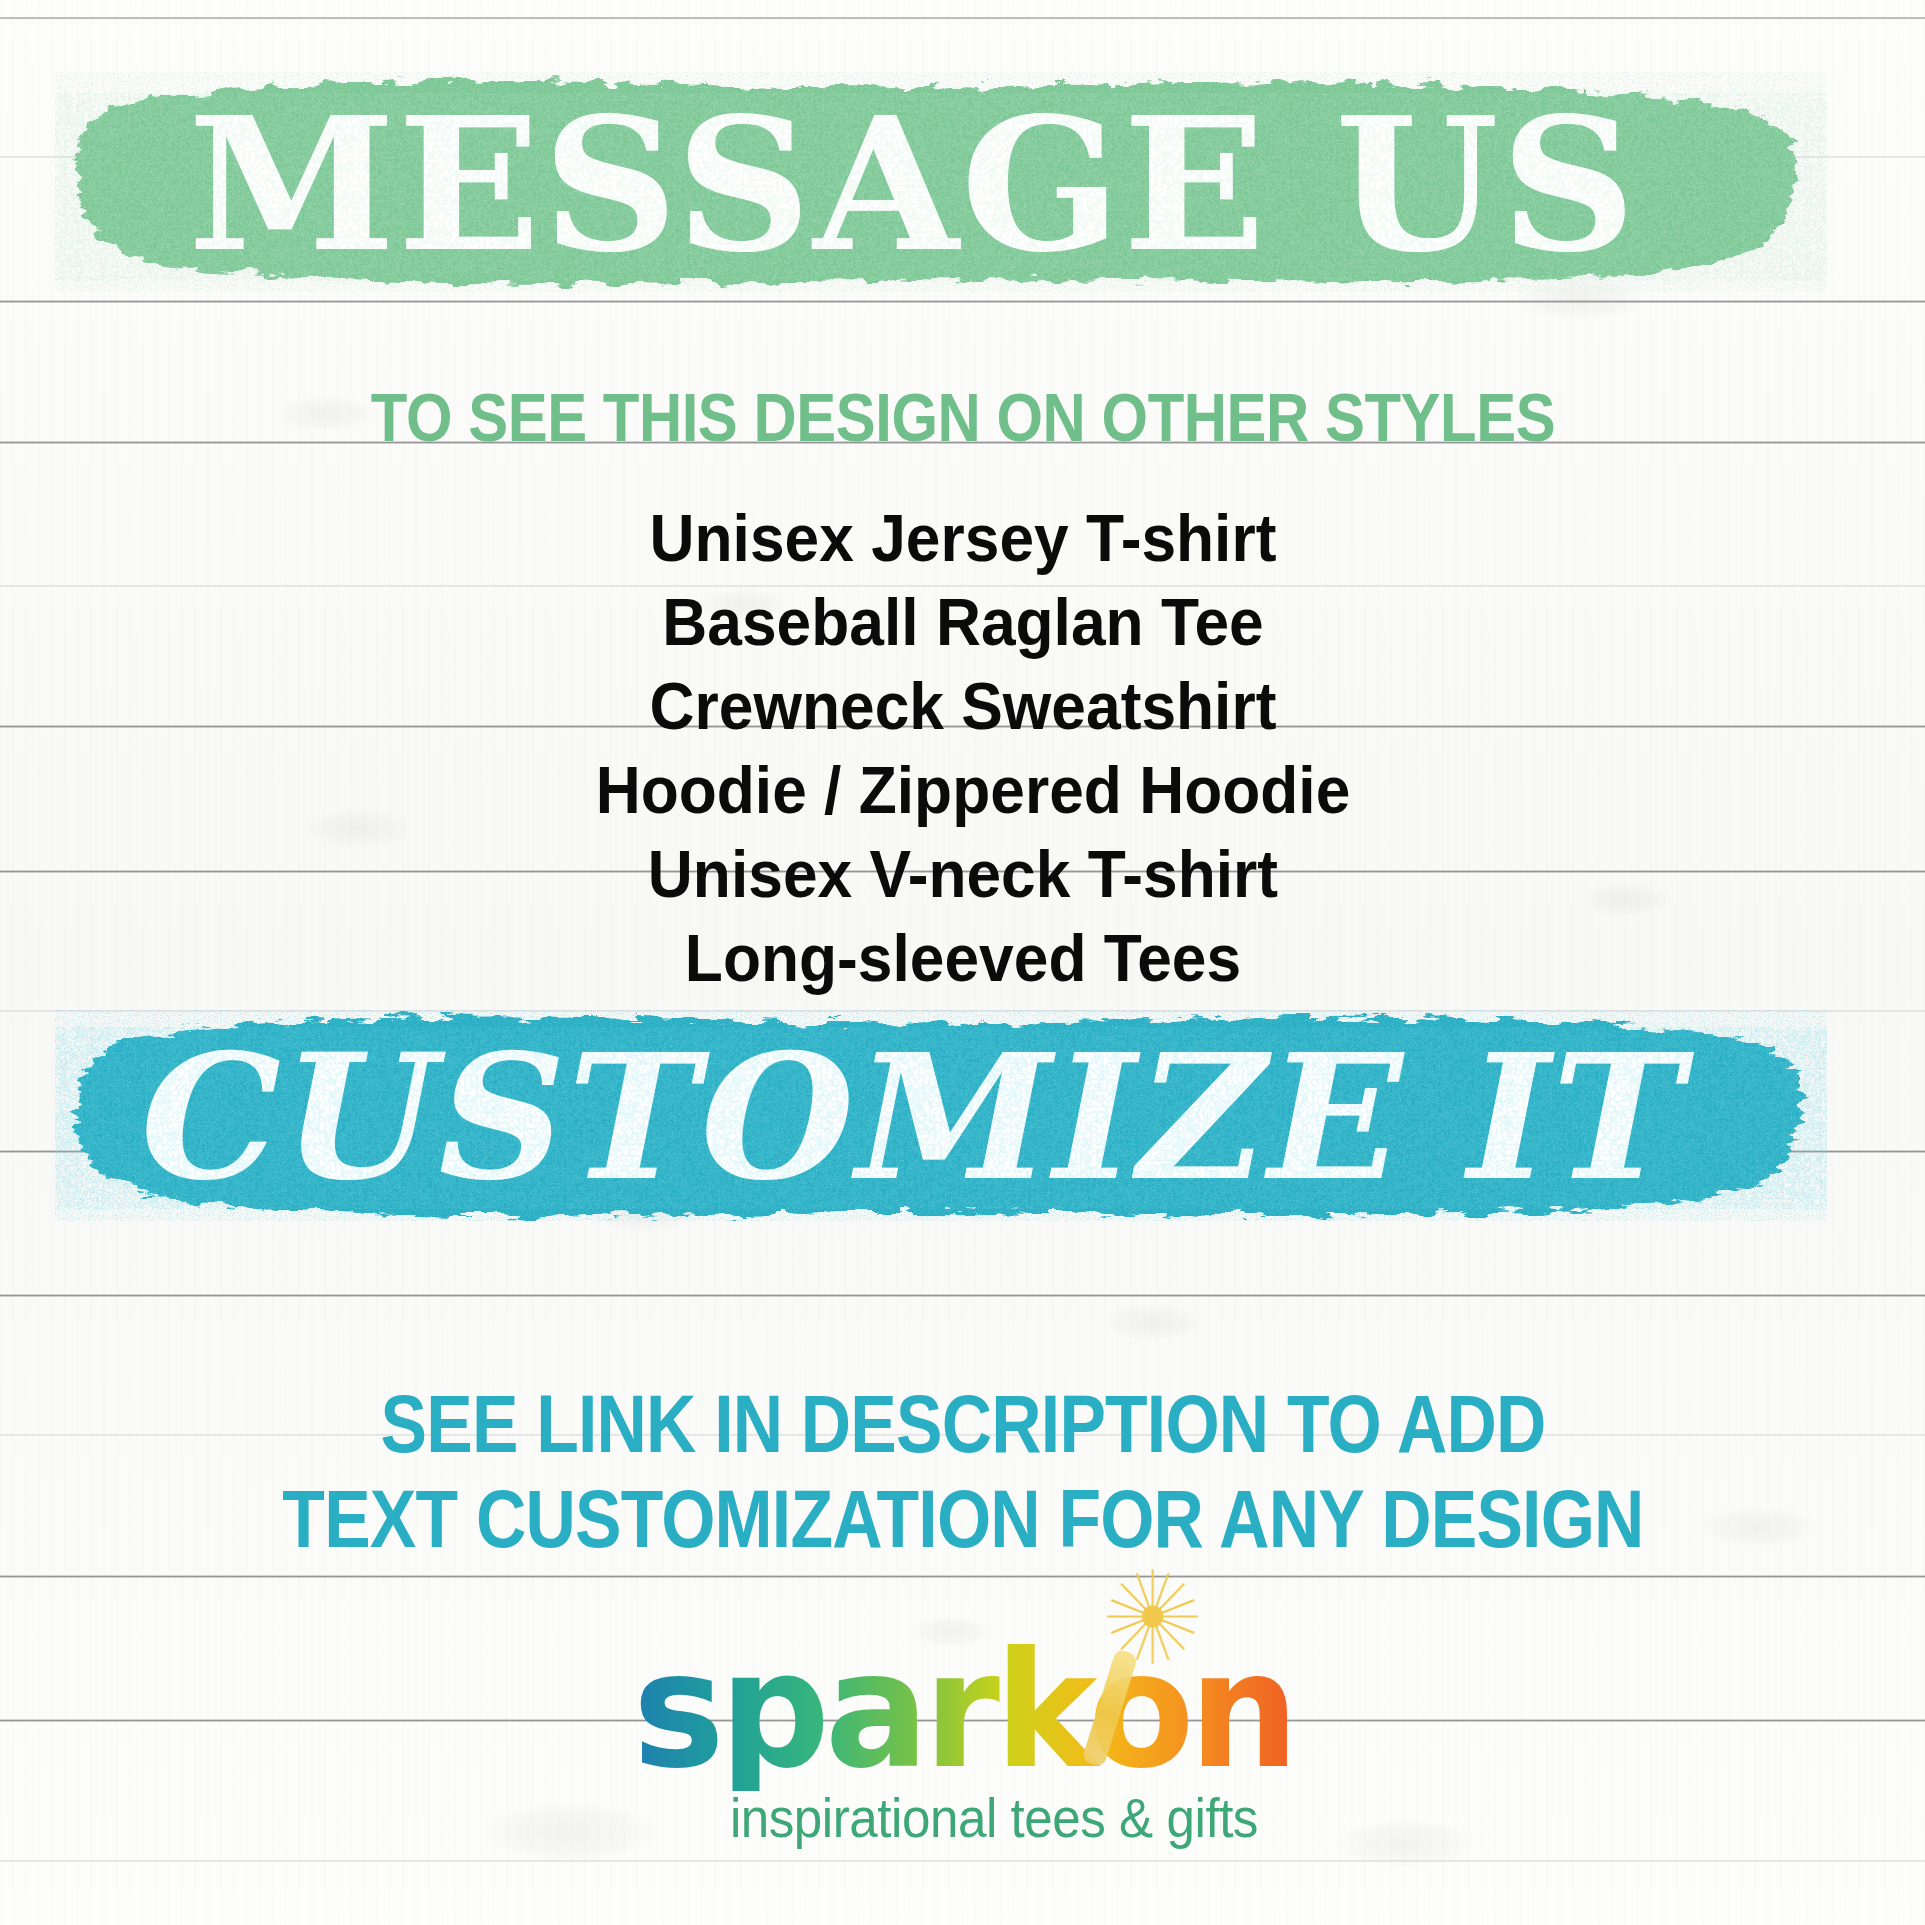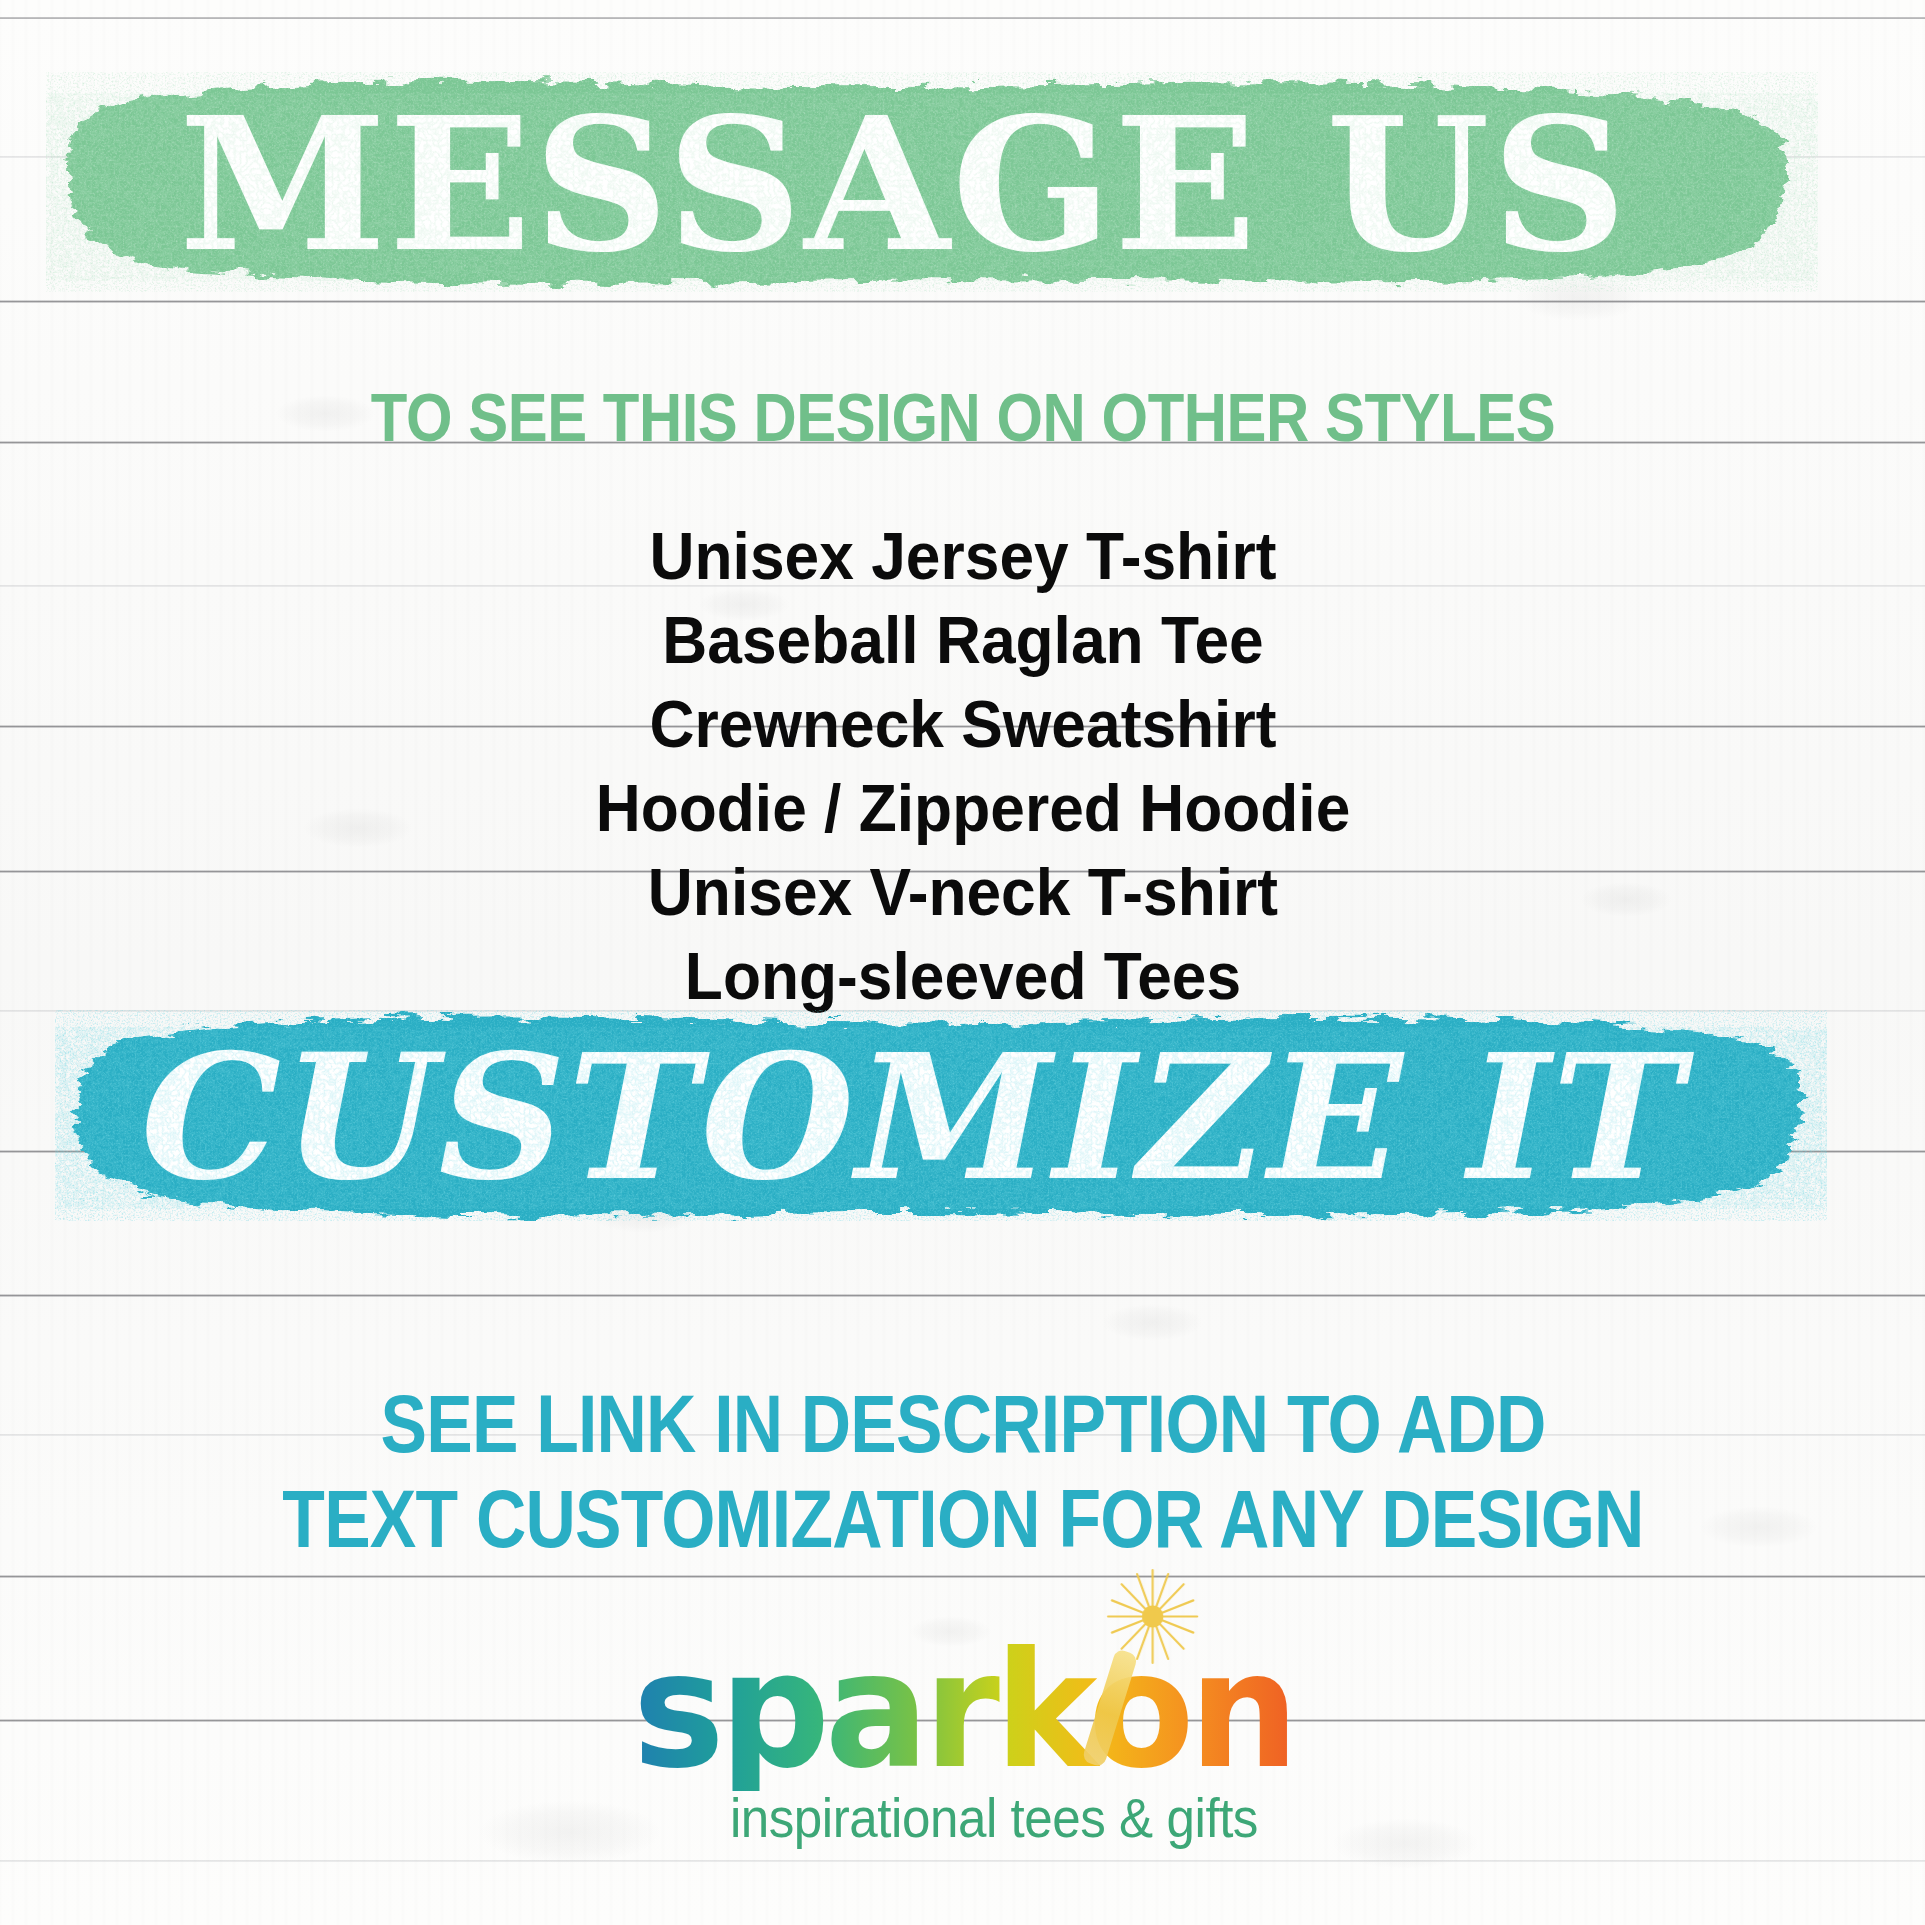--- a/index.html
+++ b/index.html
@@ -45,21 +45,21 @@
     position:absolute; inset:0;
     display:flex; align-items:center; justify-content:center;
     color:#ffffff;
     font-family:"DejaVu Serif", serif;
     font-weight:700;
     letter-spacing:0.01em;
     white-space:nowrap;
     text-shadow:0 0 0.9px rgba(255,255,255,.4);
   }
 
-  #banner-message{ left:46px; top:72px; width:1772px; height:220px; }
+  #banner-message{ left:55px; top:72px; width:1772px; height:220px; }
   #banner-message .headline{ font-size:184px; transform:scaleX(1.02) translateY(1.8px); padding-right:55px;}
   #banner-customize{ left:55px; top:1010px; width:1772px; height:211px;font-style:italic; }
   #banner-customize .headline{ font-size:173px; transform:scaleX(1.02) translateY(1.8px); padding-right:55px;}
 
   
   .grain{
     position:absolute; inset:0; pointer-events:none; mix-blend-mode:normal;
     opacity:.55;
   }
 
@@ -71,21 +71,21 @@
     font-family:"Liberation Sans", sans-serif;
     font-weight:700;
     font-size:68px;
     letter-spacing:-0.5px;
     transform:scaleX(0.88);
     white-space:nowrap;
   }
 
   
   #lists{
-    position:absolute; left:0; right:0; top:514px;
+    position:absolute; left:0; right:0; top:496px;
     display:flex; justify-content:center; align-items:flex-start; gap:83px;
   }
   .style-col{ display:flex; flex-direction:column; }
   .style-item{
     color:#0b0b0b;
     font-family:"Liberation Sans", sans-serif;
     font-weight:700;
     font-size:67px;
     line-height:1.255;
     text-align:center;

